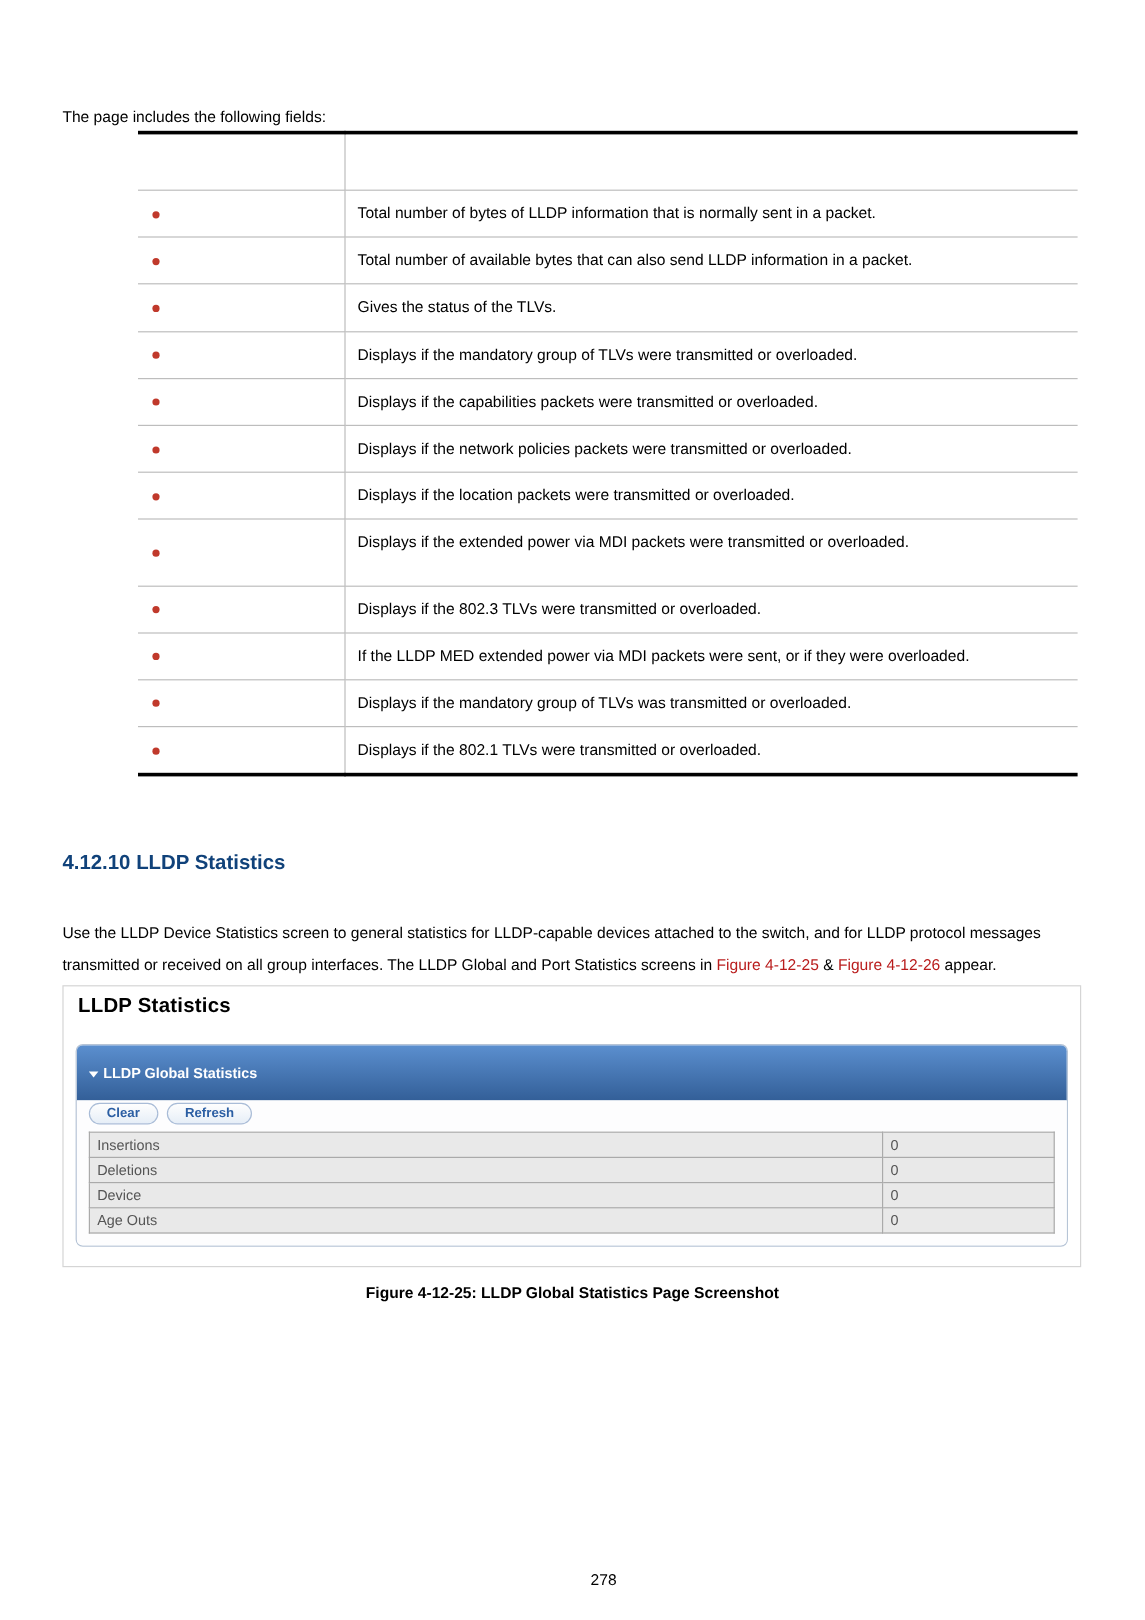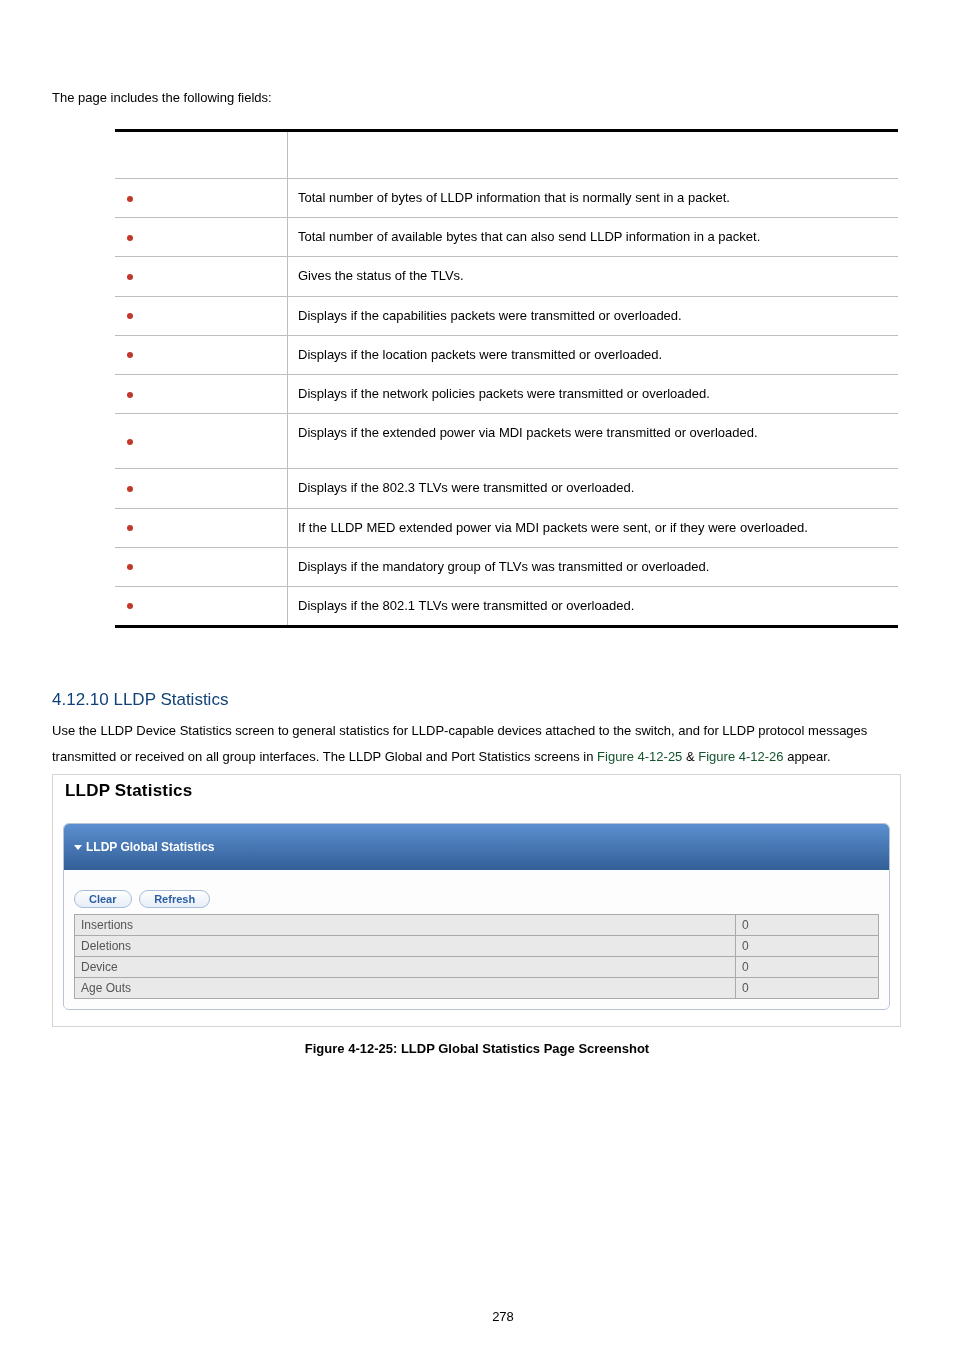--- a/index.html
+++ b/index.html
@@ -12,21 +12,21 @@
   }
   .page {
     width: 954px;
     min-height: 1350px;
     margin: 0 auto;
     padding: 90px 52px 40px 52px;
     box-sizing: border-box;
     position: relative;
   }
   .intro {
-    margin-bottom: 24px;
+    margin-bottom: 4px;
   }
 
   
   table.desc {
     width: 783px;
     margin-left: 63px;
     border-collapse: collapse;
     border-top: 3px solid #000;
     border-bottom: 3px solid #000;
   }
@@ -64,33 +64,33 @@
     width: 6px;
     height: 6px;
     border-radius: 50%;
     background: #c0392b;
     vertical-align: middle;
   }
 
   
   .section-heading {
     font-size: 17px;
-    font-weight: normal;
+    font-weight: bold;
     color: #10427a;
     margin-top: 62px;
-    margin-bottom: 8px;
+    margin-bottom: 36px;
     font-family: Arial, Helvetica, sans-serif;
   }
 
   .para {
     line-height: 2.0;
     font-size: 13px;
   }
   a.fig {
-    color: #14532d;
+    color: #b91c1c;
     text-decoration: none;
   }
 
   
   .shot {
     width: 847px;
     margin-top: 4px;
     border: 1px solid #d5d5d5;
     background: #fff;
     font-family: Arial, Helvetica, sans-serif;
@@ -122,21 +122,21 @@
   .panel-head .chev {
     display: inline-block;
     width: 0; height: 0;
     border-left: 4px solid transparent;
     border-right: 4px solid transparent;
     border-top: 5px solid #fff;
     margin-right: 4px;
     vertical-align: middle;
   }
   .panel-body {
-    padding: 20px 10px 10px 10px;
+    padding: 2px 10px 10px 10px;
     background: #fdfdfe;
   }
   .btn {
     display: inline-block;
     font-size: 11px;
     color: #2b5ea3;
     background: linear-gradient(#fefefe, #e6eef7);
     border: 1px solid #a9bcd7;
     border-radius: 12px;
     padding: 2px 14px;
@@ -197,29 +197,33 @@
     <tr>
       <td class="obj"><span class="bullet"></span></td>
       <td class="descr">Total number of available bytes that can also send LLDP information in a packet.</td>
     </tr>
     <tr>
       <td class="obj"><span class="bullet"></span></td>
       <td class="descr">Gives the status of the TLVs.</td>
     </tr>
     <tr>
       <td class="obj"><span class="bullet"></span></td>
+      <td class="descr">Displays if the mandatory group of TLVs were transmitted or overloaded.</td>
+    </tr>
+    <tr>
+      <td class="obj"><span class="bullet"></span></td>
       <td class="descr">Displays if the capabilities packets were transmitted or overloaded.</td>
     </tr>
     <tr>
       <td class="obj"><span class="bullet"></span></td>
+      <td class="descr">Displays if the network policies packets were transmitted or overloaded.</td>
+    </tr>
+    <tr>
+      <td class="obj"><span class="bullet"></span></td>
       <td class="descr">Displays if the location packets were transmitted or overloaded.</td>
-    </tr>
-    <tr>
-      <td class="obj"><span class="bullet"></span></td>
-      <td class="descr">Displays if the network policies packets were transmitted or overloaded.</td>
     </tr>
     <tr>
       <td class="obj"><span class="bullet"></span></td>
       <td class="descr" style="padding-bottom:26px;">Displays if the extended power via MDI packets were transmitted or overloaded.</td>
     </tr>
     <tr>
       <td class="obj"><span class="bullet"></span></td>
       <td class="descr">Displays if the 802.3 TLVs were transmitted or overloaded.</td>
     </tr>
     <tr>

